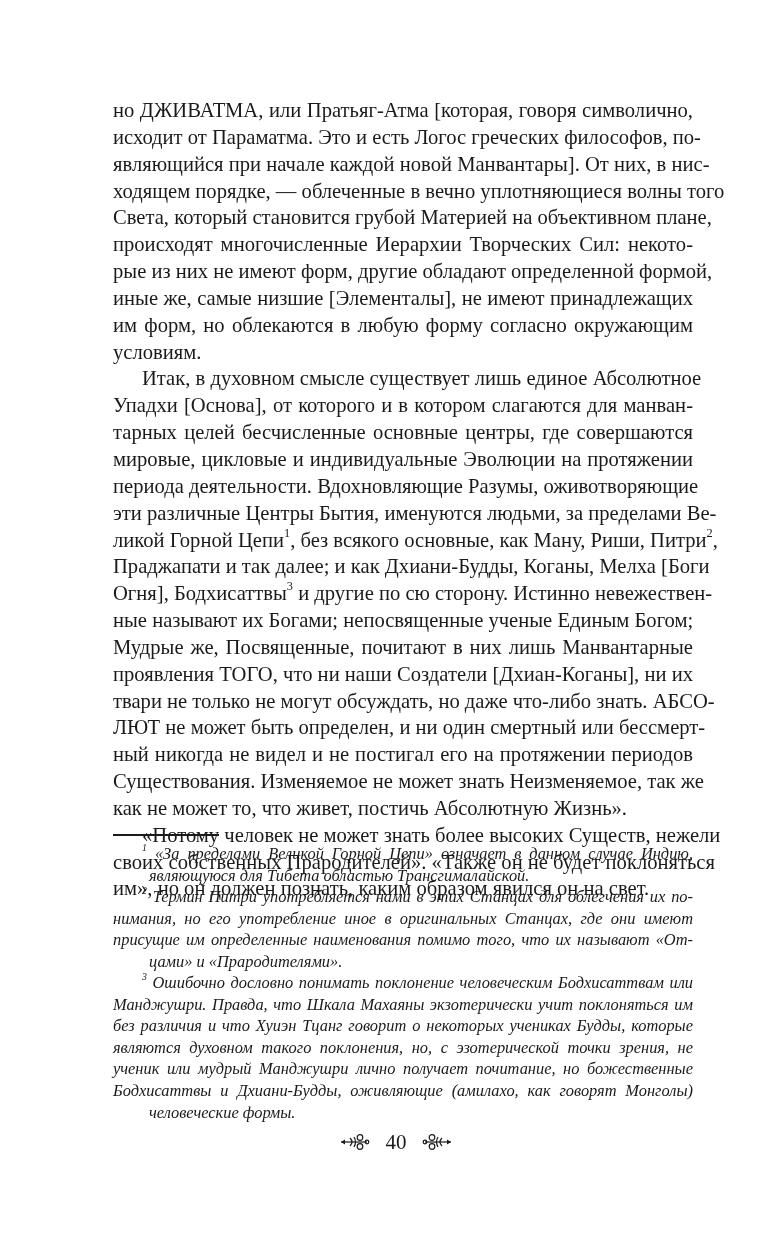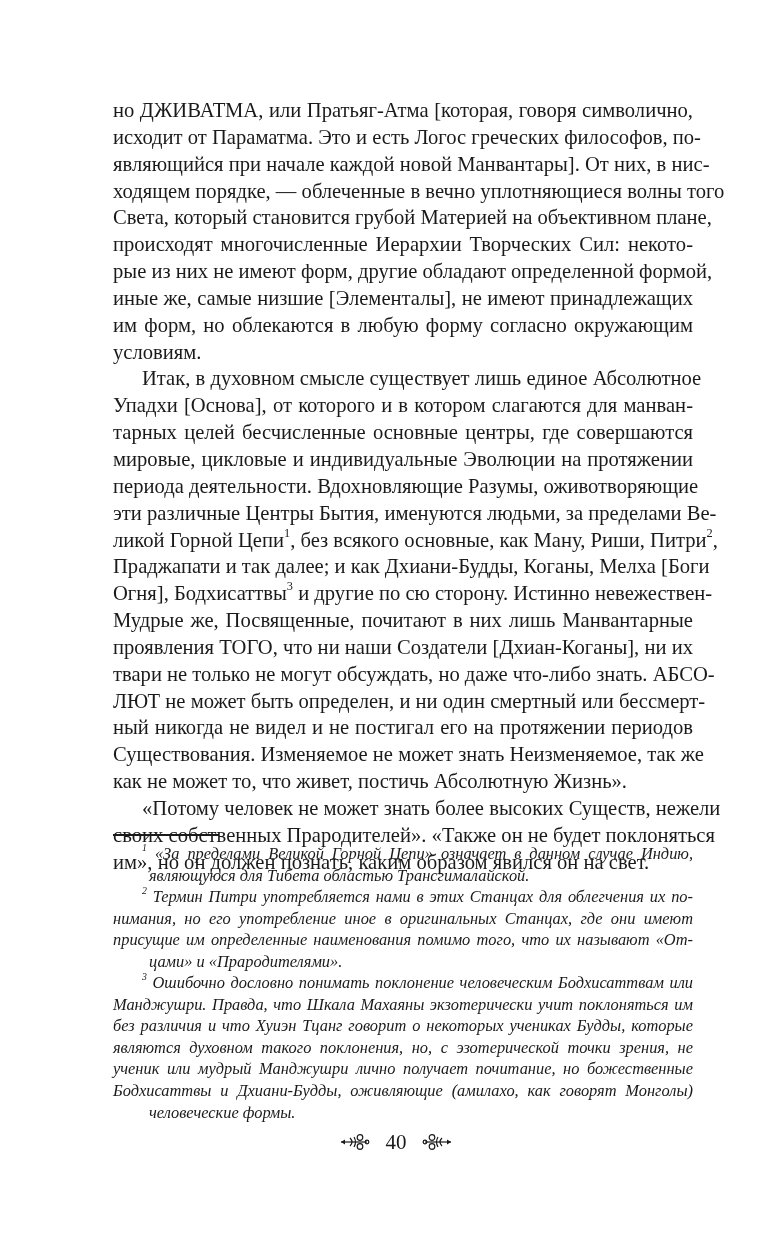--- a/index.html
+++ b/index.html
@@ -37,20 +37,21 @@
 
     <span class="line indent">Итак, в духовном смысле существует лишь единое Абсолютное</span>
     <span class="line">Упадхи [Основа], от которого и в котором слагаются для манван-</span>
     <span class="line">тарных целей бесчисленные основные центры, где совершаются</span>
     <span class="line">мировые, цикловые и индивидуальные Эволюции на протяжении</span>
     <span class="line">периода деятельности. Вдохновляющие Разумы, оживотворяющие</span>
     <span class="line">эти различные Центры Бытия, именуются людьми, за пределами Ве-</span>
     <span class="line"><span>ликой Горной Цепи</span><sup>1</sup><span>, без всякого основные, как Ману, Риши, Питри</span><sup>2</sup><span>,</span></span>
     <span class="line">Праджапати и так далее; и как Дхиани-Будды, Коганы, Мелха [Боги</span>
     <span class="line"><span>Огня], Бодхисаттвы</span><sup>3</sup><span> и другие по сю сторону. Истинно невежествен-</span></span>
+    <span class="line">ные называют их Богами; непосвященные ученые Единым Богом;</span>
     <span class="line">Мудрые же, Посвященные, почитают в них лишь Манвантарные</span>
     <span class="line">проявления ТОГО, что ни наши Создатели [Дхиан-Коганы], ни их</span>
     <span class="line">твари не только не могут обсуждать, но даже что-либо знать. АБСО-</span>
     <span class="line">ЛЮТ не может быть определен, и ни один смертный или бессмерт-</span>
     <span class="line">ный никогда не видел и не постигал его на протяжении периодов</span>
     <span class="line">Существования. Изменяемое не может знать Неизменяемое, так же</span>
     <span class="line last">как не может то, что живет, постичь Абсолютную Жизнь».</span>
 
     <span class="line indent">«Потому человек не может знать более высоких Существ, нежели</span>
     <span class="line">своих собственных Прародителей». «Также он не будет поклоняться</span>

